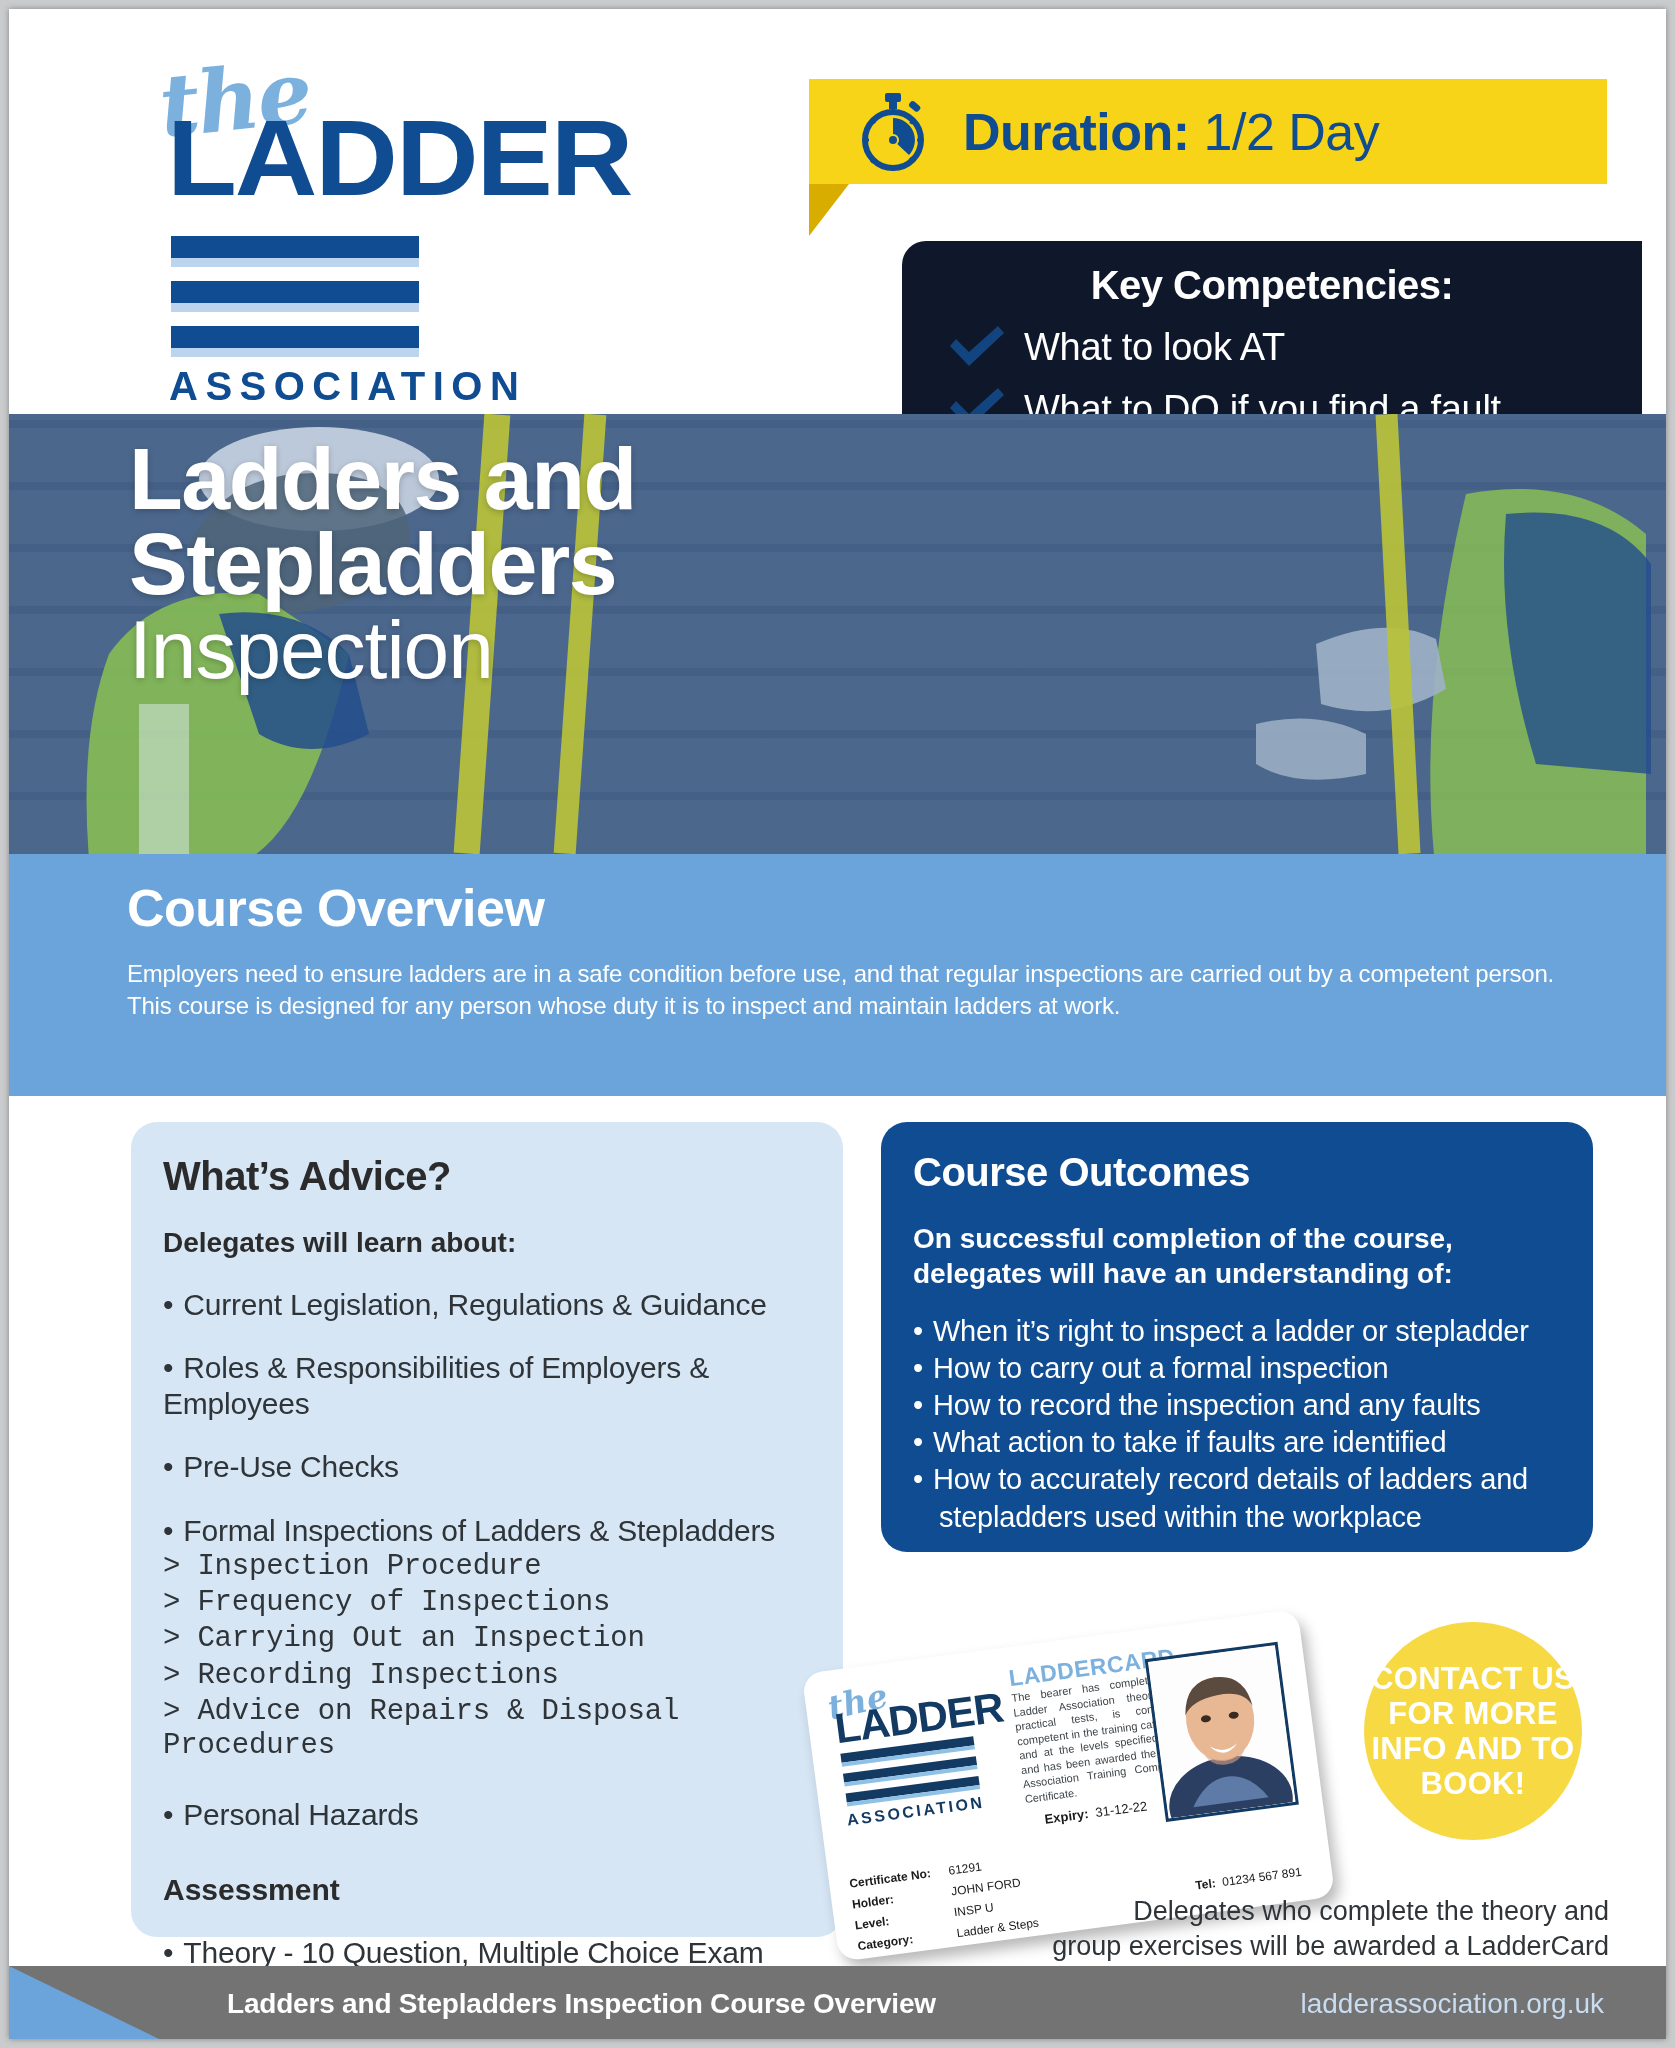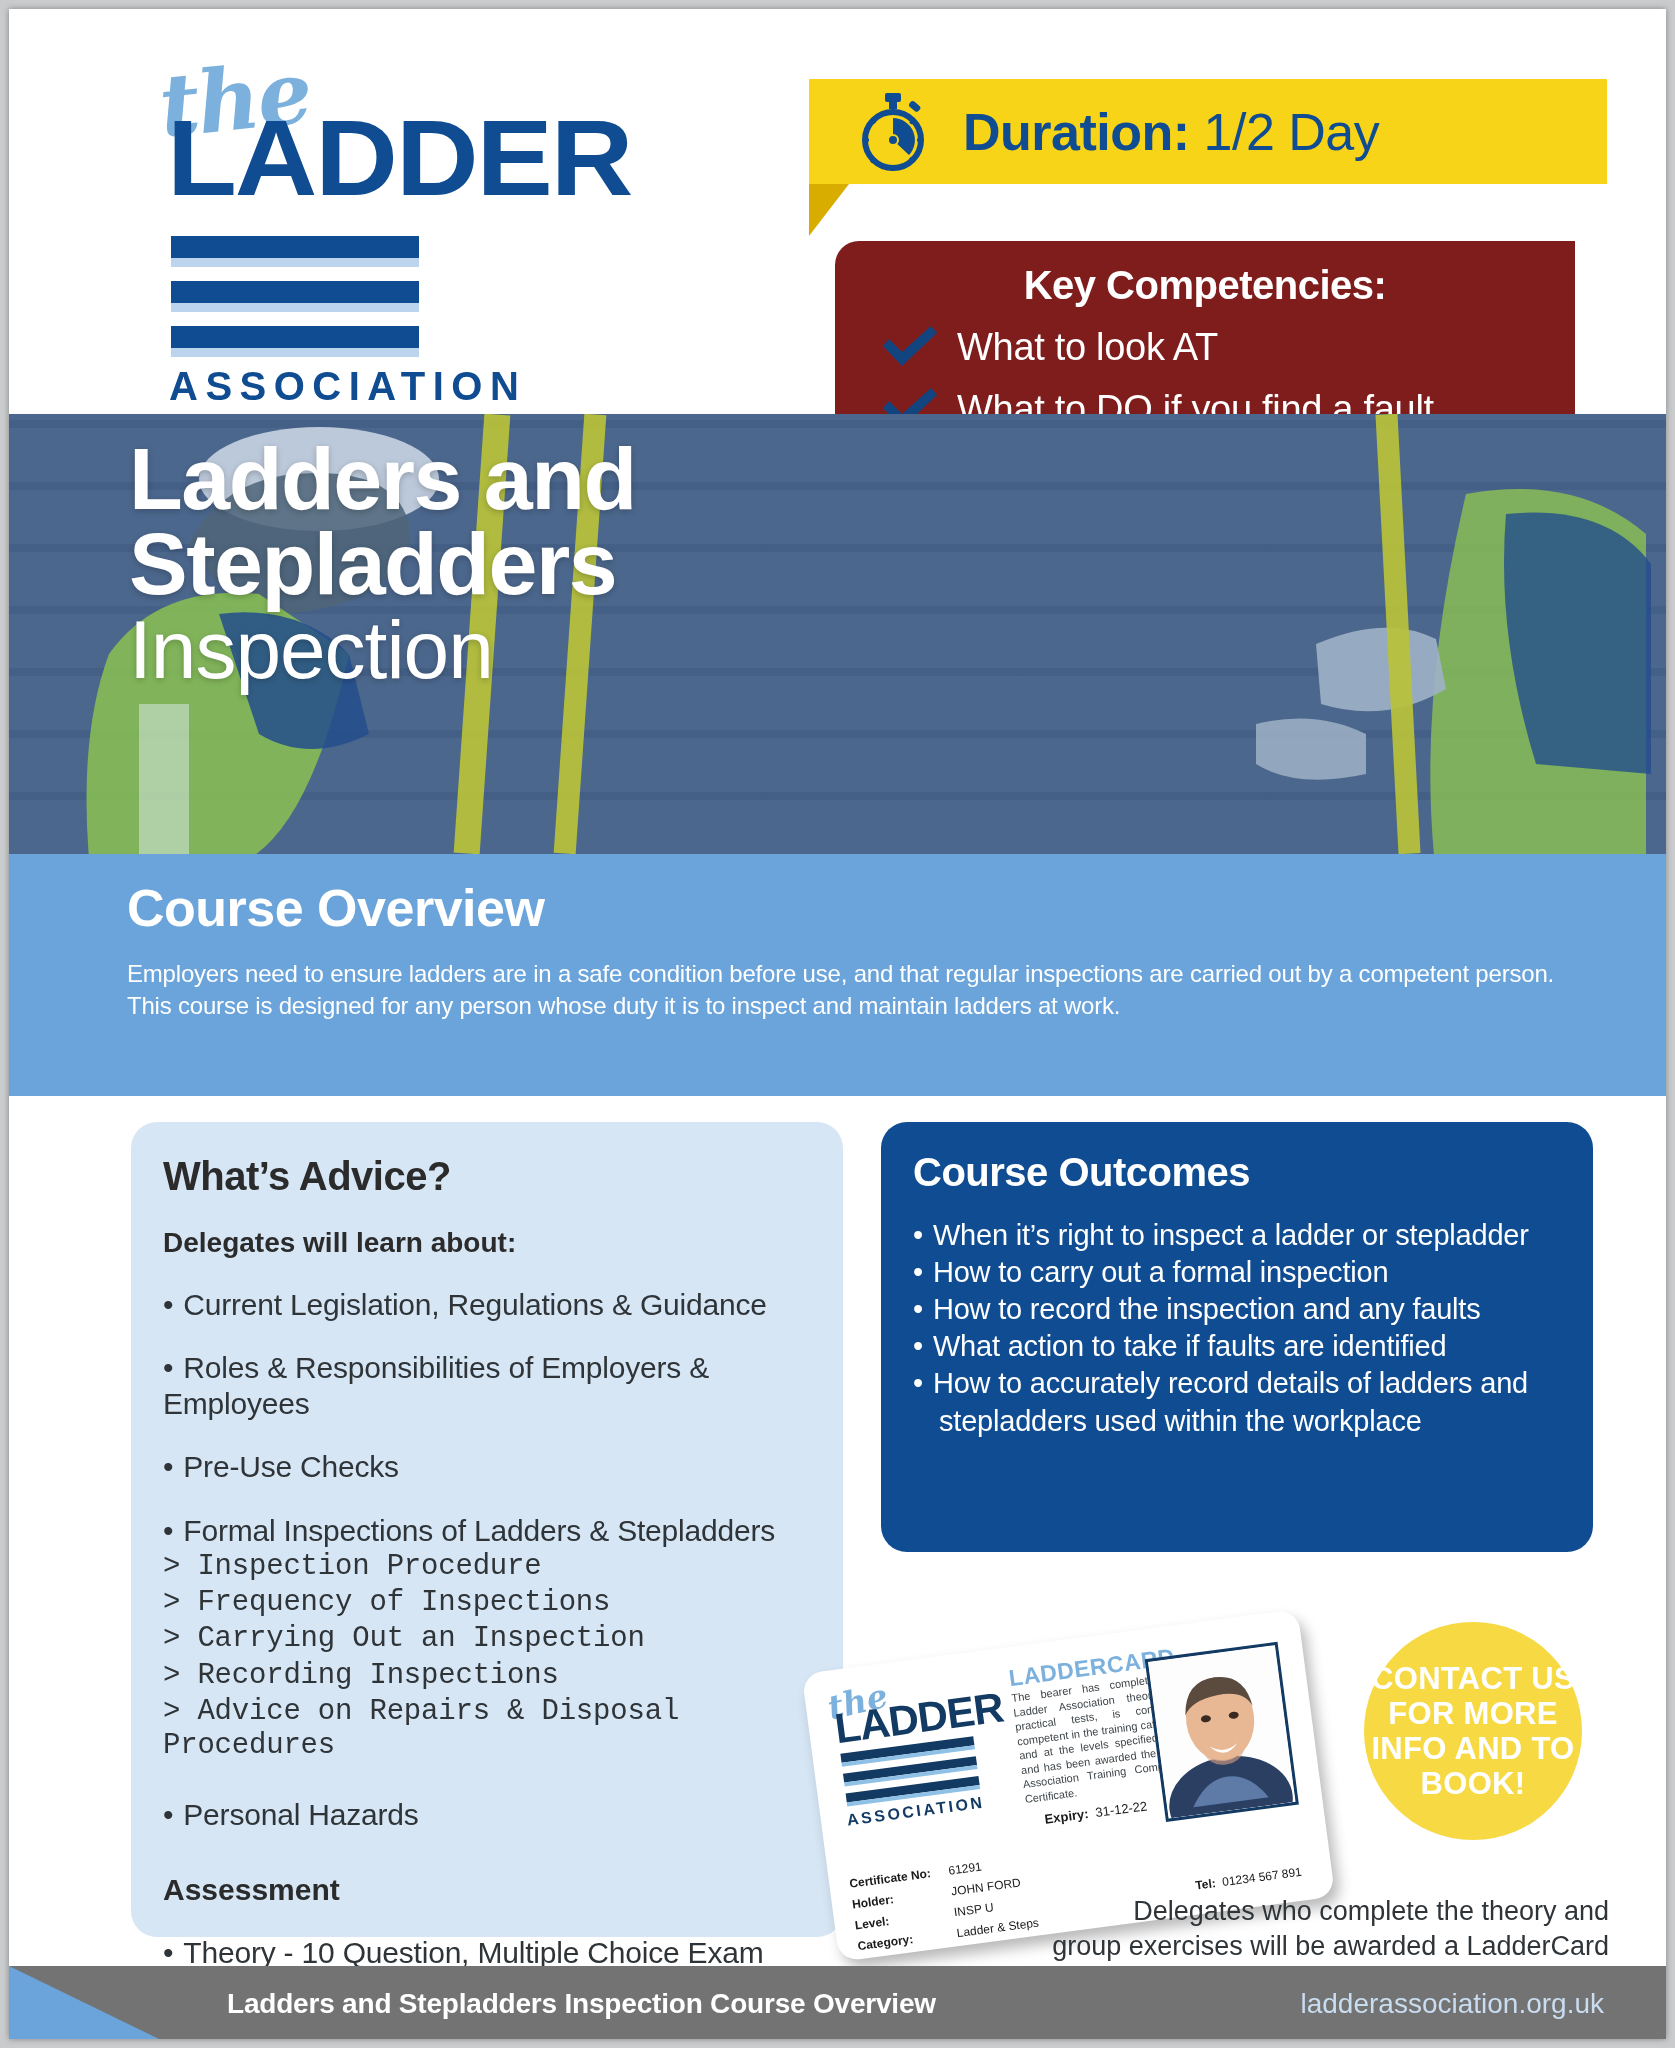--- a/index.html
+++ b/index.html
@@ -68,23 +68,23 @@
   .duration-text{
     margin-left:34px;
     font-size:52px;color:#0f4c91;letter-spacing:-0.5px;
     white-space:nowrap;
   }
   .duration-text b{font-weight:bold;}
   .duration-text span{font-weight:normal;}
 
   
   .keycomp{
-    position:absolute;left:826px;top:232px;
+    position:absolute;left:893px;top:232px;
     width:740px;height:310px;
-    background:#7f1d1d;
+    background:#0f172a;
     border-top-left-radius:24px;
     border-bottom-left-radius:24px;
     border-bottom-right-radius:24px;
   }
   .keycomp h2{
     margin:0;padding:22px 0 0 0;
     text-align:center;color:#fff;font-size:40px;font-weight:bold;
     letter-spacing:-0.5px;
   }
   .kc-row{display:flex;align-items:center;margin:16px 0 0 44px;}
@@ -396,20 +396,24 @@
     </ul>
     <p class="assess-h">Assessment</p>
     <ul>
       <li><span class="b">•</span><span>Theory - 10 Question, Multiple Choice Exam</span></li>
       <li style="padding-right:36px"><span class="b">•</span><span>Practical - Carrying &amp; Setting Up a Ladder &amp; Stepladder, and Completing a Formal Inspection.</span></li>
     </ul>
   </div>
 
   <div class="outcomes">
     <h3>Course Outcomes</h3>
+    <p class="sub">
+      <span>On successful completion of the course,</span><br>
+      <span>delegates will have an understanding of:</span>
+    </p>
     <ul>
       <li><span class="b">•</span><span>When it’s right to inspect a ladder or stepladder</span></li>
       <li><span class="b">•</span><span>How to carry out a formal inspection</span></li>
       <li><span class="b">•</span><span>How to record the inspection and any faults</span></li>
       <li><span class="b">•</span><span>What action to take if faults are identified</span></li>
       <li>
         <span class="b">•</span><span>How to accurately record details of ladders and</span>
         <div class="indent2">stepladders used within the workplace</div>
       </li>
     </ul>

